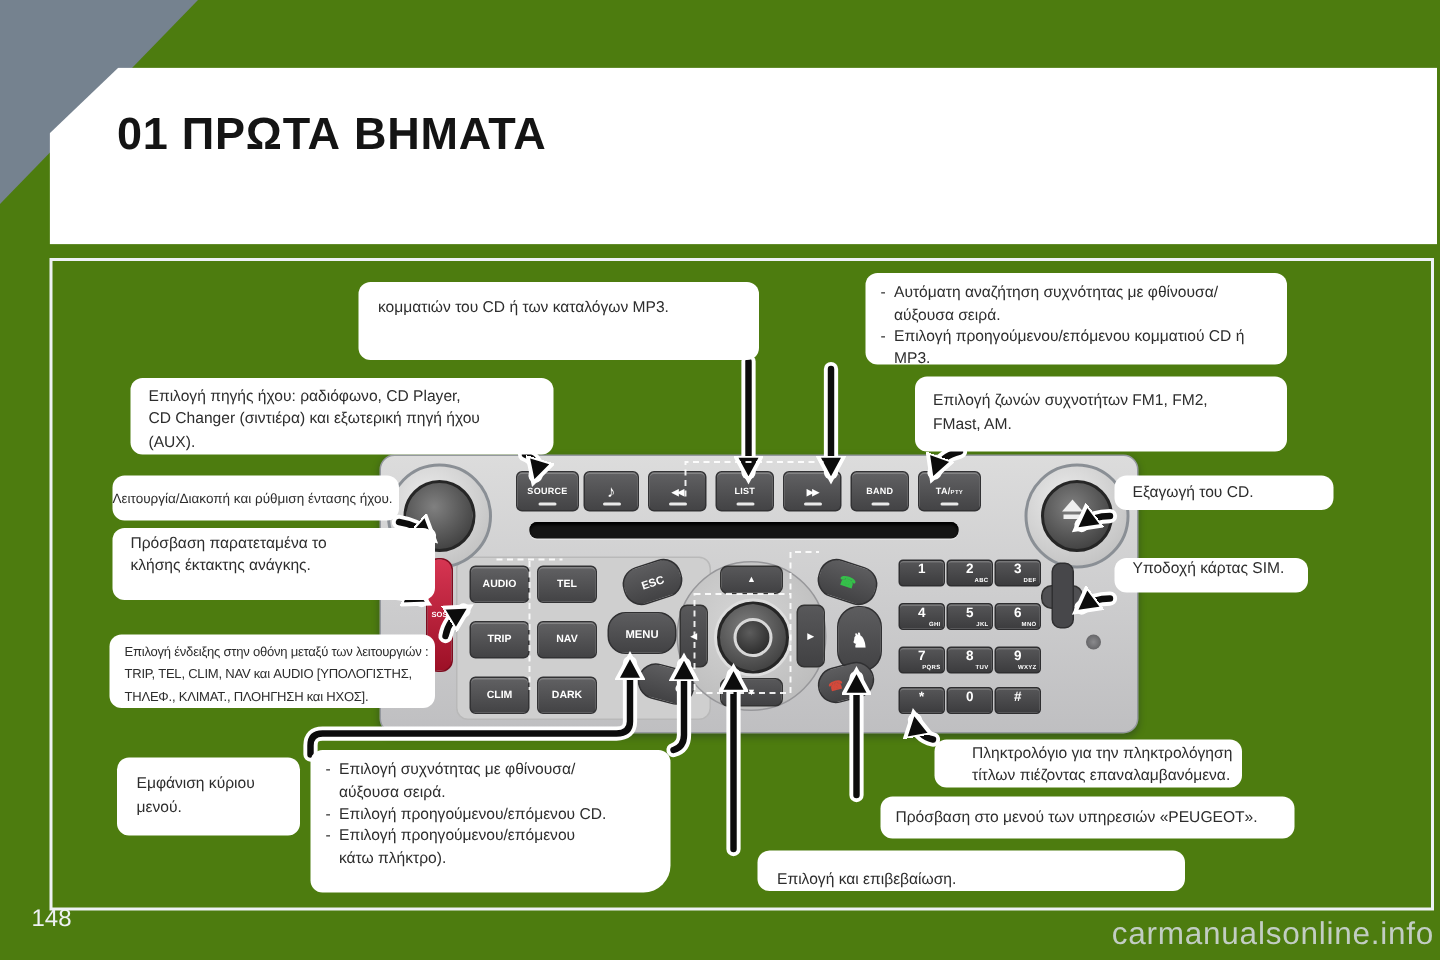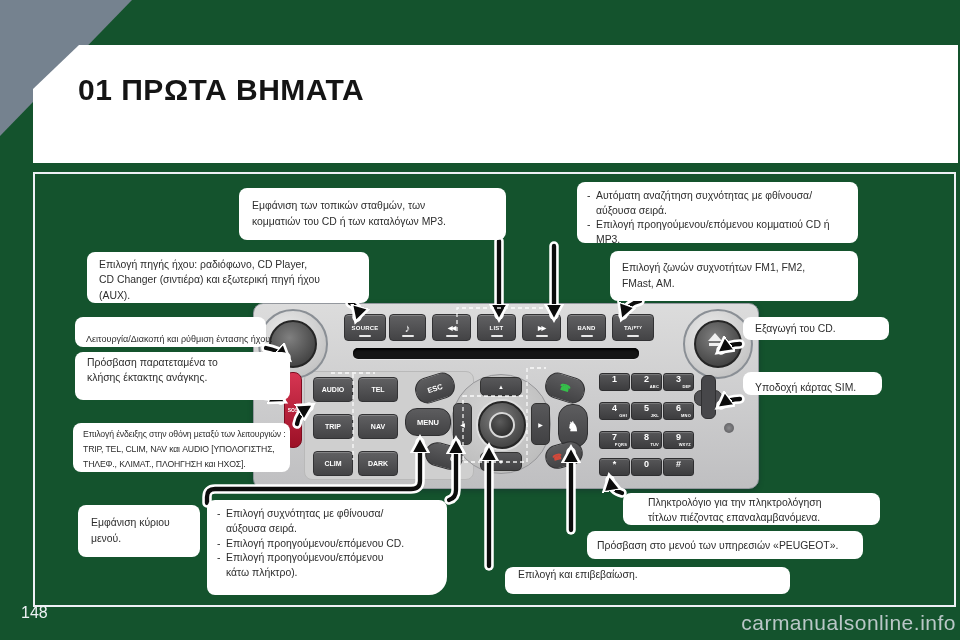--- a/index.html
+++ b/index.html
@@ -1,16 +1,16 @@
 <!DOCTYPE html>
 <html><head>
 <meta charset="utf-8">
 <style>
   html,body{margin:0;padding:0}
-  .page{position:relative;width:960px;height:640px;background:#14532d;overflow:hidden;
+  .page{position:relative;width:960px;height:640px;background:#4d7c0f;overflow:hidden;
         font-family:"Liberation Sans",sans-serif}
   .abs{position:absolute}
   
   .corner{left:0;top:0;width:132px;height:136px;background:#75828f;
           clip-path:polygon(0 0,100% 0,0 100%);z-index:0}
   .banner{left:33px;top:45px;width:925px;height:118px;background:#ffffff;
           clip-path:polygon(46px 0,100% 0,100% 100%,0 100%,0 44px);z-index:1}
   .title{left:45px;top:28px;font-size:30px;font-weight:bold;color:#141414;letter-spacing:.5px}
   .frame{left:33px;top:172px;width:919px;height:431px;border:2.5px solid #eef1f5;z-index:1}
   
@@ -258,21 +258,20 @@
     <g fill="none" stroke="#ffffff" stroke-width="1.3" stroke-dasharray="4 3" opacity=".9">
       <path d="M457 331 L457 308 L549 308"></path>
       <path d="M353 374 L353 460"></path>
         <path d="M331 373 L375 373"></path>
       <path d="M463 396 H527 V462 H463 Z"></path>
         <path d="M527 393 V368 H546"></path>
     </g>
   </svg>
 
   <div class="abs co" style="left:239px;top:188px;width:267px;height:52px;padding:10px 0 0 13px;box-sizing:border-box;line-height:16px">
-    <div class="ln">Εμφάνιση των τοπικών σταθμών, των</div>
     <div class="ln">κομματιών του CD ή των καταλόγων MP3.</div>
   </div>
 
   <div class="abs co" style="left:577px;top:182px;width:281px;height:61px;padding:7px 0 0 10px;box-sizing:border-box;line-height:14.6px">
     <div class="ln bl">
         <span class="dash">-</span>
         <span>Αυτόματη αναζήτηση συχνότητας με φθίνουσα/</span>
       </div>
     <div class="ln cl">αύξουσα σειρά.</div>
     <div class="ln bl">
@@ -286,21 +285,21 @@
     <div class="ln">Επιλογή ζωνών συχνοτήτων FM1, FM2,</div>
     <div class="ln">FMast, AM.</div>
   </div>
 
   <div class="abs co" style="left:87px;top:252px;width:282px;height:51px;padding:5px 0 0 12px;box-sizing:border-box;line-height:15.3px">
     <div class="ln">Επιλογή πηγής ήχου: ραδιόφωνο, CD Player,</div>
     <div class="ln">CD Changer (σιντιέρα) και εξωτερική πηγή ήχου</div>
     <div class="ln">(AUX).</div>
   </div>
 
-  <div class="abs co" style="left:75px;top:317px;width:191px;height:30px;display:flex;align-items:flex-end;padding-left:11px;box-sizing:border-box;font-size:9px">
+  <div class="abs co" style="left:75px;top:317px;width:191px;height:30px;display:flex;align-items:center;padding-left:0;box-sizing:border-box;font-size:9px">
     <div class="ln">Λειτουργία/Διακοπή και ρύθμιση έντασης ήχου.</div>
   </div>
 
   <div class="abs co" style="left:75px;top:352px;width:215px;height:48px;padding:4px 0 0 12px;box-sizing:border-box;line-height:14.6px">
     <div class="ln">Πρόσβαση παρατεταμένα το</div>
     <div class="ln">κλήσης έκτακτης ανάγκης.</div>
   </div>
 
   <div class="abs co" style="left:78px;top:505px;width:122px;height:52px;padding:10px 0 0 13px;box-sizing:border-box;line-height:16px">
     <div class="ln">Εμφάνιση κύριου</div>
@@ -327,32 +326,32 @@
         <span class="dash">-</span>
         <span>Επιλογή προηγούμενου/επόμενου</span>
       </div>
     <div class="ln cl">κάτω πλήκτρο).</div>
   </div>
 
   <div class="abs co" style="left:743px;top:317px;width:146px;height:23px;display:flex;align-items:center;padding-left:12px;box-sizing:border-box">
     <div class="ln">Εξαγωγή του CD.</div>
   </div>
 
-  <div class="abs co" style="left:743px;top:372px;width:139px;height:23px;display:flex;align-items:flex-end;padding-left:12px;box-sizing:border-box">
+  <div class="abs co" style="left:743px;top:372px;width:129px;height:23px;display:flex;align-items:flex-start;padding-left:12px;box-sizing:border-box">
     <div class="ln">Υποδοχή κάρτας SIM.</div>
   </div>
 
-  <div class="abs co" style="left:623px;top:493px;width:257px;height:32px;padding:2px 0 0 25px;box-sizing:border-box;line-height:15px">
+  <div class="abs co" style="left:623px;top:493px;width:205px;height:32px;padding:2px 0 0 25px;box-sizing:border-box;line-height:15px">
     <div class="ln">Πληκτρολόγιο για την πληκτρολόγηση</div>
     <div class="ln">τίτλων πιέζοντας επαναλαμβανόμενα.</div>
   </div>
 
   <div class="abs co" style="left:587px;top:531px;width:276px;height:28px;display:flex;align-items:center;padding-left:10px;box-sizing:border-box">
     <div class="ln">Πρόσβαση στο μενού των υπηρεσιών «PEUGEOT».</div>
   </div>
 
-  <div class="abs co" style="left:505px;top:567px;width:285px;height:27px;display:flex;align-items:flex-start;padding-left:13px;box-sizing:border-box">
+  <div class="abs co" style="left:505px;top:567px;width:285px;height:27px;display:flex;align-items:flex-end;padding-left:13px;box-sizing:border-box">
     <div class="ln">Επιλογή και επιβεβαίωση.</div>
   </div>
 
   <div class="abs pagenum">148</div>
   <div class="abs watermark">carmanualsonline.info</div>
 </div>
 
 </body></html>

